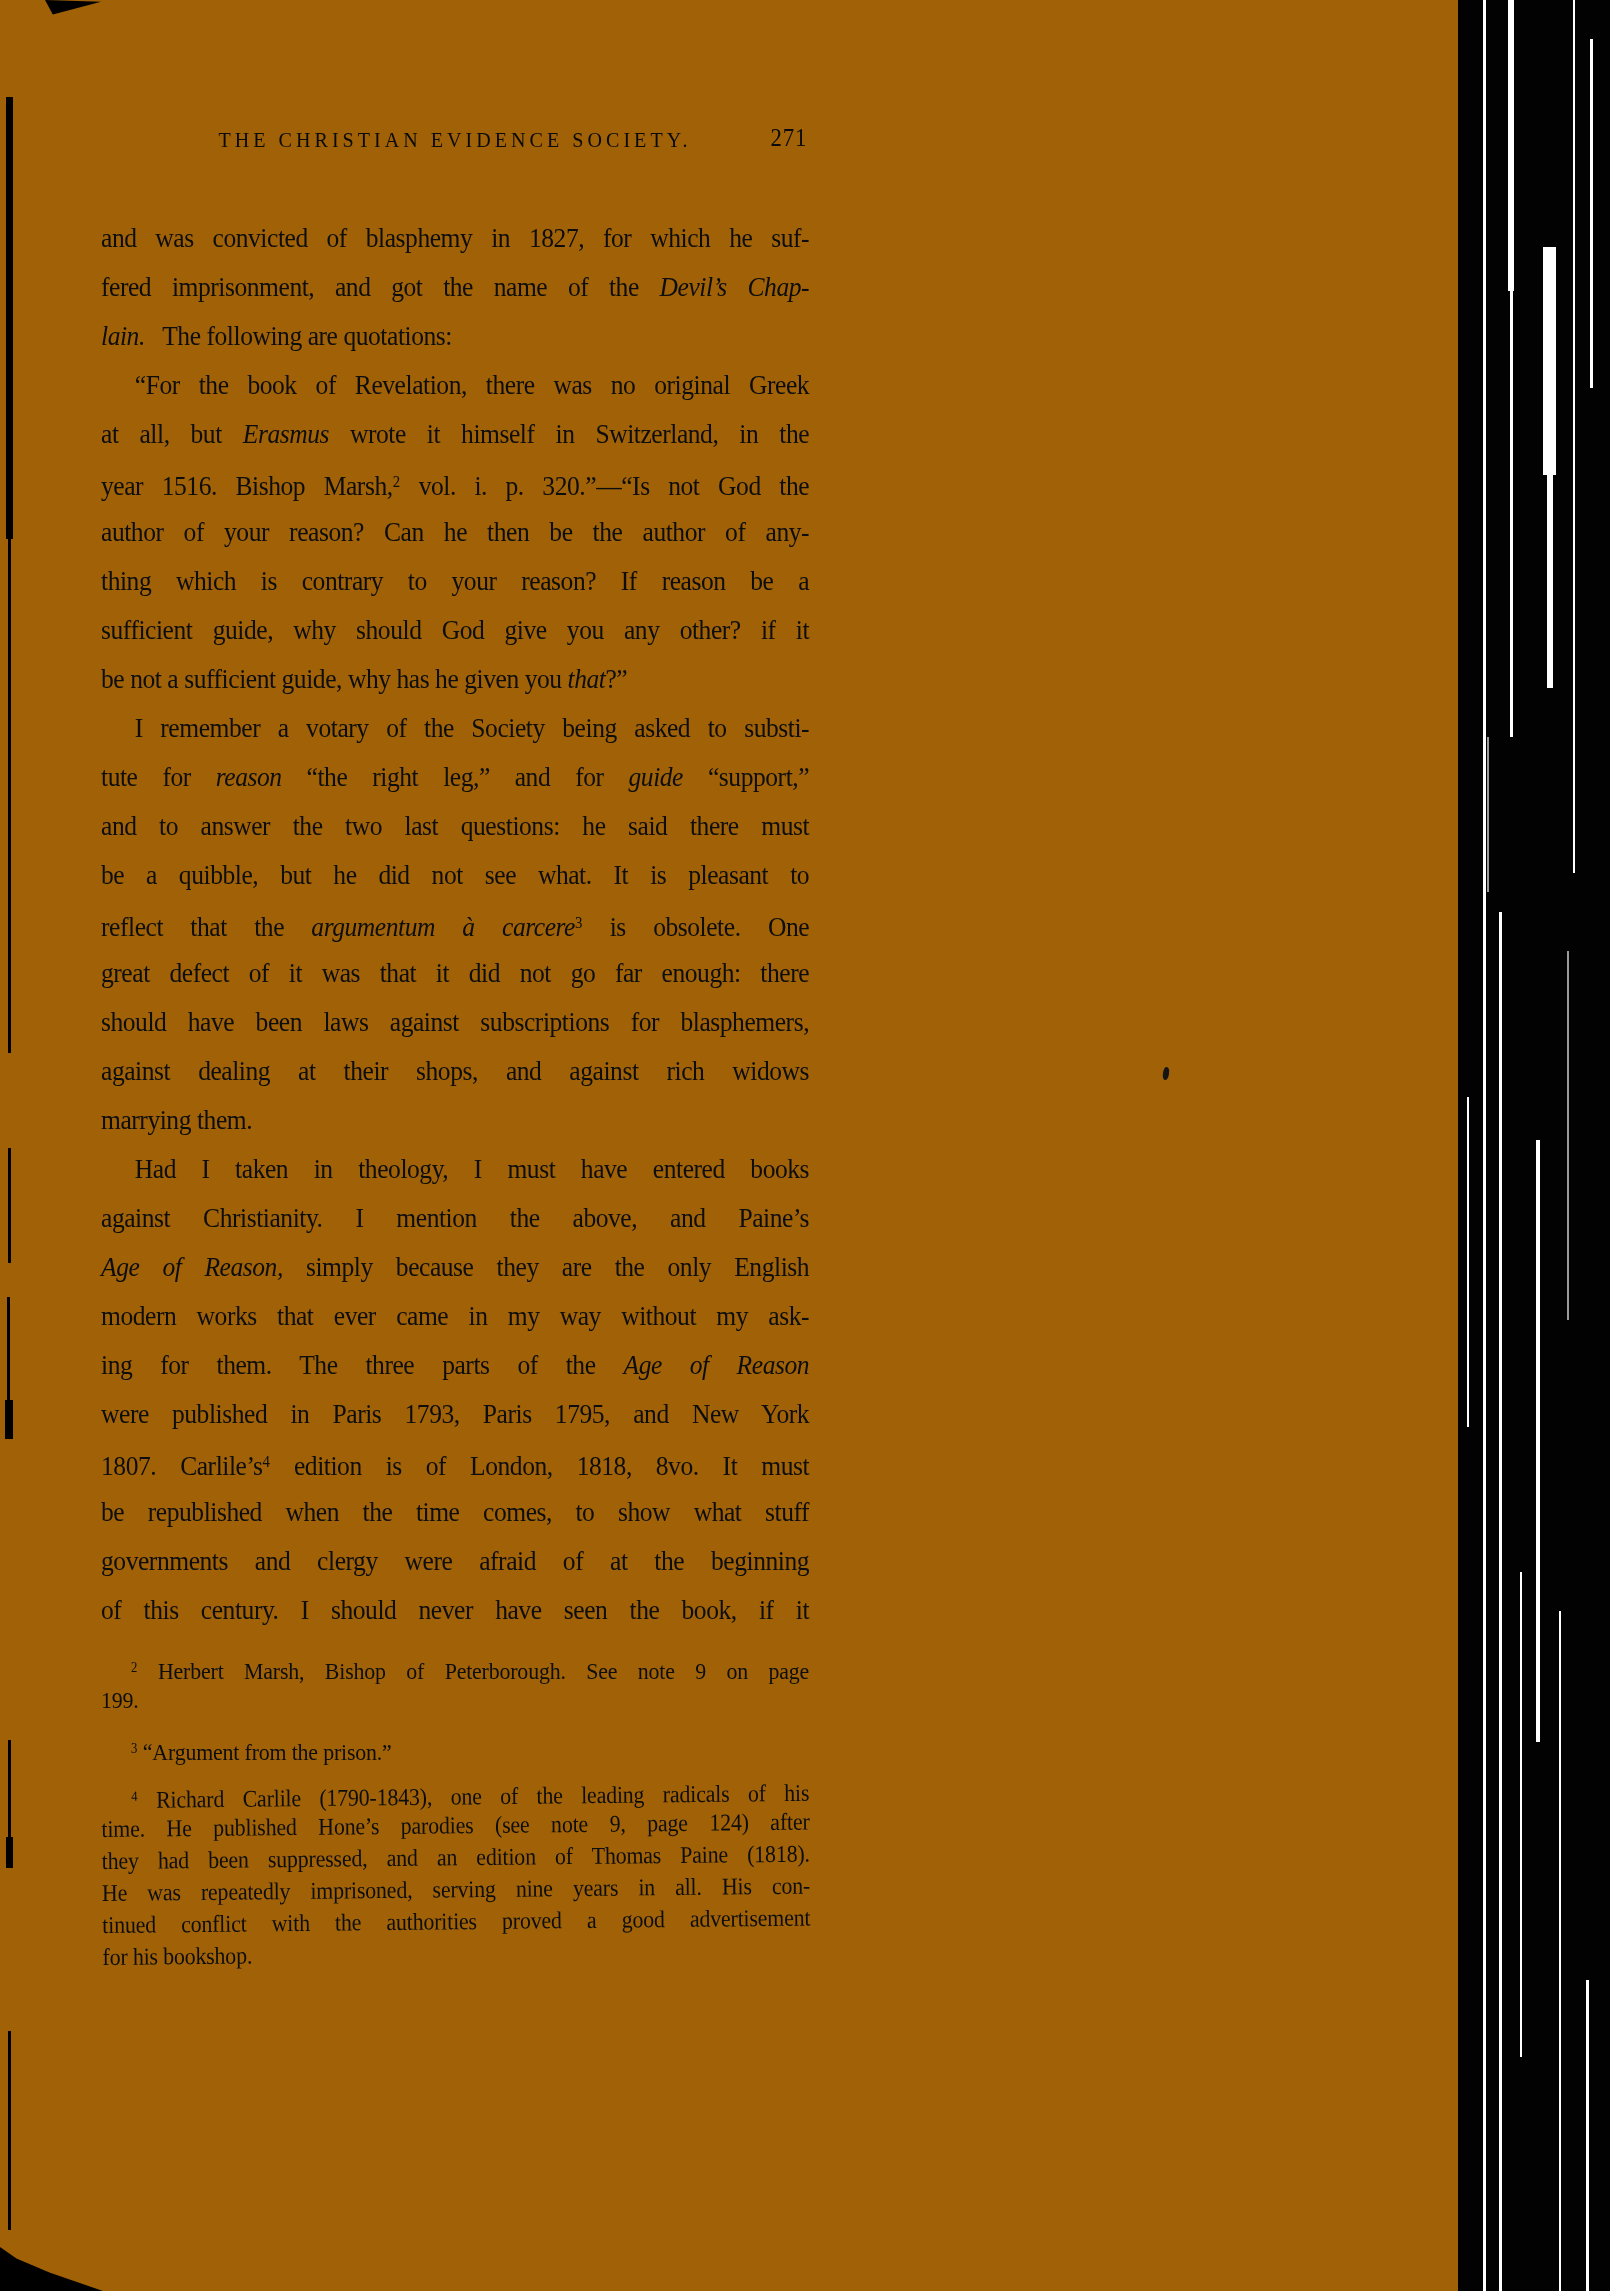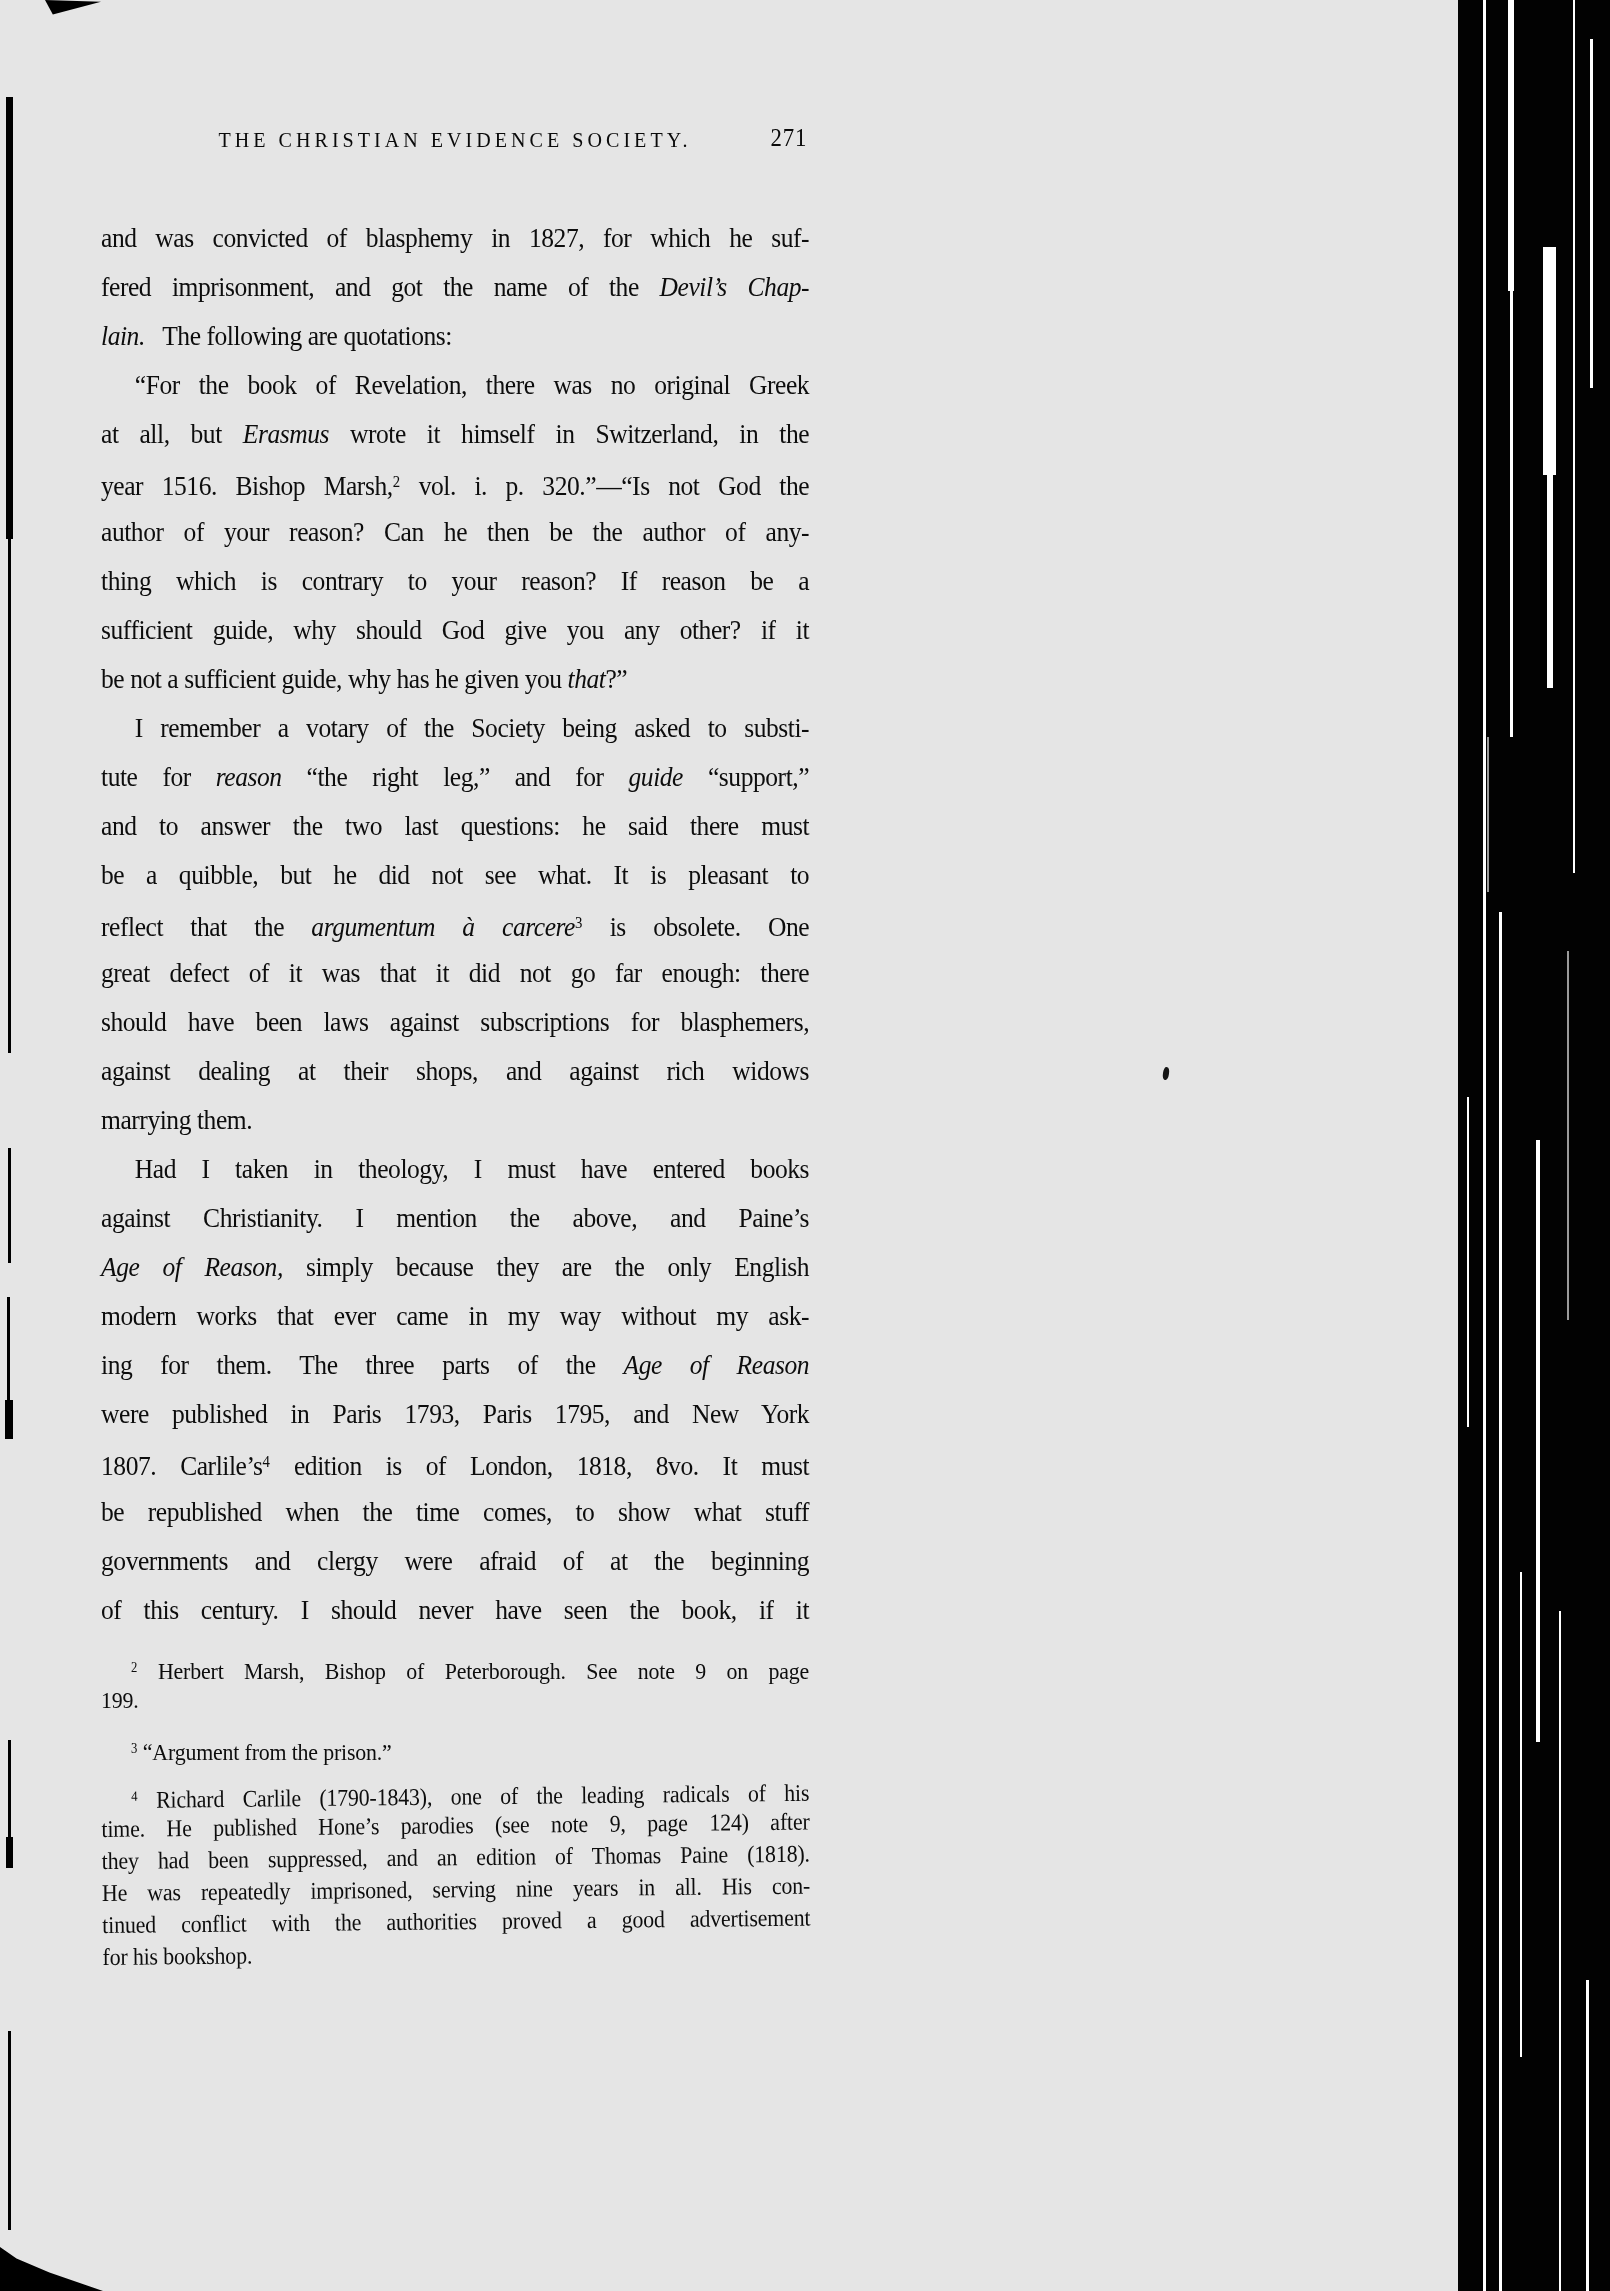--- a/index.html
+++ b/index.html
@@ -1,20 +1,20 @@
 <!DOCTYPE html>
 <html><head>
 <meta charset="utf-8">
 <style>
   html,body{margin:0;padding:0;}
   body{
     width:1611px;height:2291px;position:relative;background:#ffffff;
     font-family:"Liberation Serif", serif;color:#0d0d0d;overflow:hidden;
   }
-  .page{position:absolute;inset:0;background:#e5e5e5;padding-left:20px;}
+  .page{position:absolute;inset:0;background:#a16207;padding-left:20px;}
 
   
   .textcol{
     position:absolute;left:101px;top:0;width:776px;height:2291px;
     transform:scaleX(0.9125);transform-origin:left top;
   }
 
   .header{position:absolute;top:127px;left:0;width:100%;height:33px;}
   .running-title{
     display:block;text-align:center;font-size:22px;letter-spacing:4.4px;

